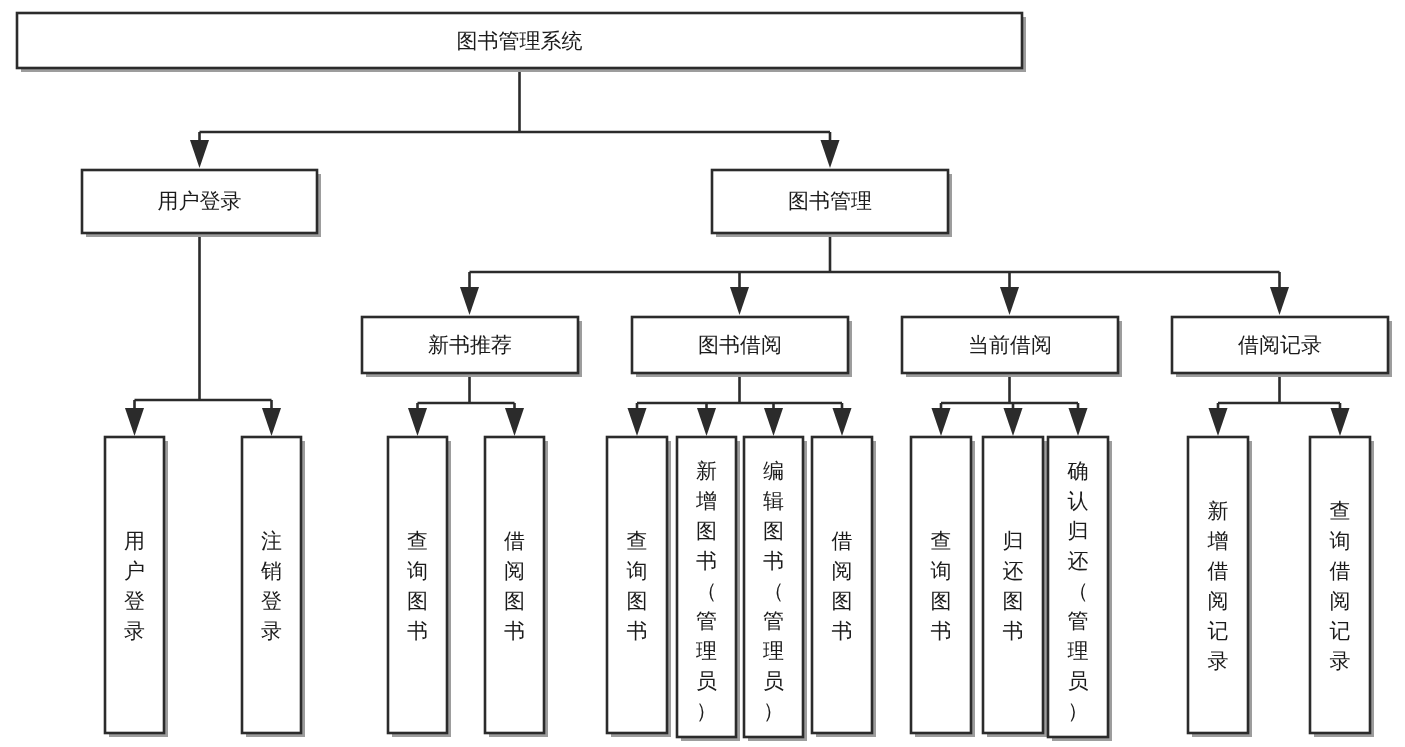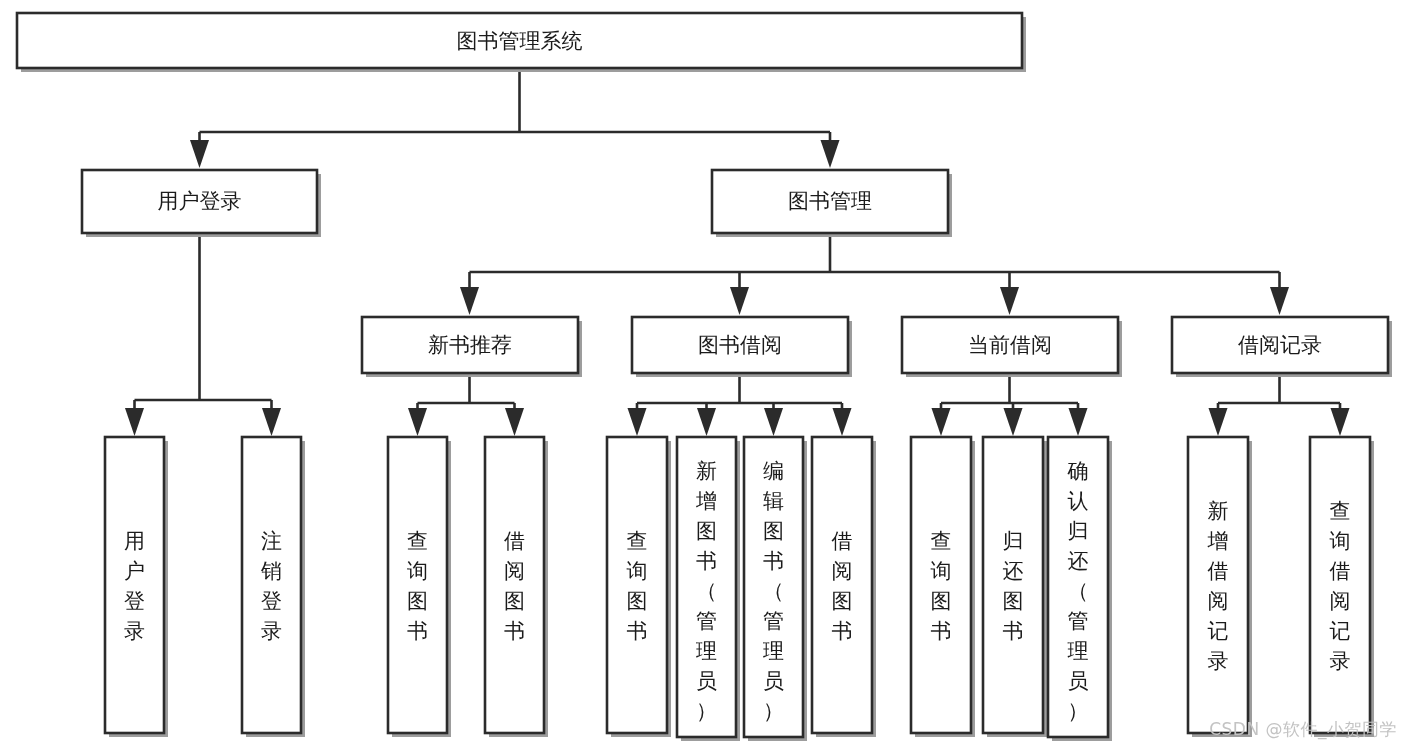--- a/index.html
+++ b/index.html
@@ -255,14 +255,13 @@
         <text class="node-label-vertical" x="842"><tspan x="842" y="548.4">借</tspan><tspan x="842" y="578.4">阅</tspan><tspan x="842" y="608.4">图</tspan><tspan x="842" y="638.4">书</tspan></text>
         <text class="node-label-vertical" x="941"><tspan x="941" y="548.4">查</tspan><tspan x="941" y="578.4">询</tspan><tspan x="941" y="608.4">图</tspan><tspan x="941" y="638.4">书</tspan></text>
         <text class="node-label-vertical" x="1013"><tspan x="1013" y="548.4">归</tspan><tspan x="1013" y="578.4">还</tspan><tspan x="1013" y="608.4">图</tspan><tspan x="1013" y="638.4">书</tspan></text>
         <text class="node-label-vertical" x="1078"><tspan x="1078" y="478.4">确</tspan><tspan x="1078" y="508.4">认</tspan><tspan x="1078" y="538.4">归</tspan><tspan x="1078" y="568.4">还</tspan><tspan x="1078" y="598.4">（</tspan><tspan x="1078" y="628.4">管</tspan><tspan x="1078" y="658.4">理</tspan><tspan x="1078" y="688.4">员</tspan><tspan x="1078" y="718.4">）</tspan></text>
         <text class="node-label-vertical" x="1218"><tspan x="1218" y="518.4">新</tspan><tspan x="1218" y="548.4">增</tspan><tspan x="1218" y="578.4">借</tspan><tspan x="1218" y="608.4">阅</tspan><tspan x="1218" y="638.4">记</tspan><tspan x="1218" y="668.4">录</tspan></text>
         <text class="node-label-vertical" x="1340"><tspan x="1340" y="518.4">查</tspan><tspan x="1340" y="548.4">询</tspan><tspan x="1340" y="578.4">借</tspan><tspan x="1340" y="608.4">阅</tspan><tspan x="1340" y="638.4">记</tspan><tspan x="1340" y="668.4">录</tspan></text>
       </g>
 
   </svg>
 
-  <div class="watermark">CSDN @软件_小贺同学</div>
 </div>
 
 </body></html>

